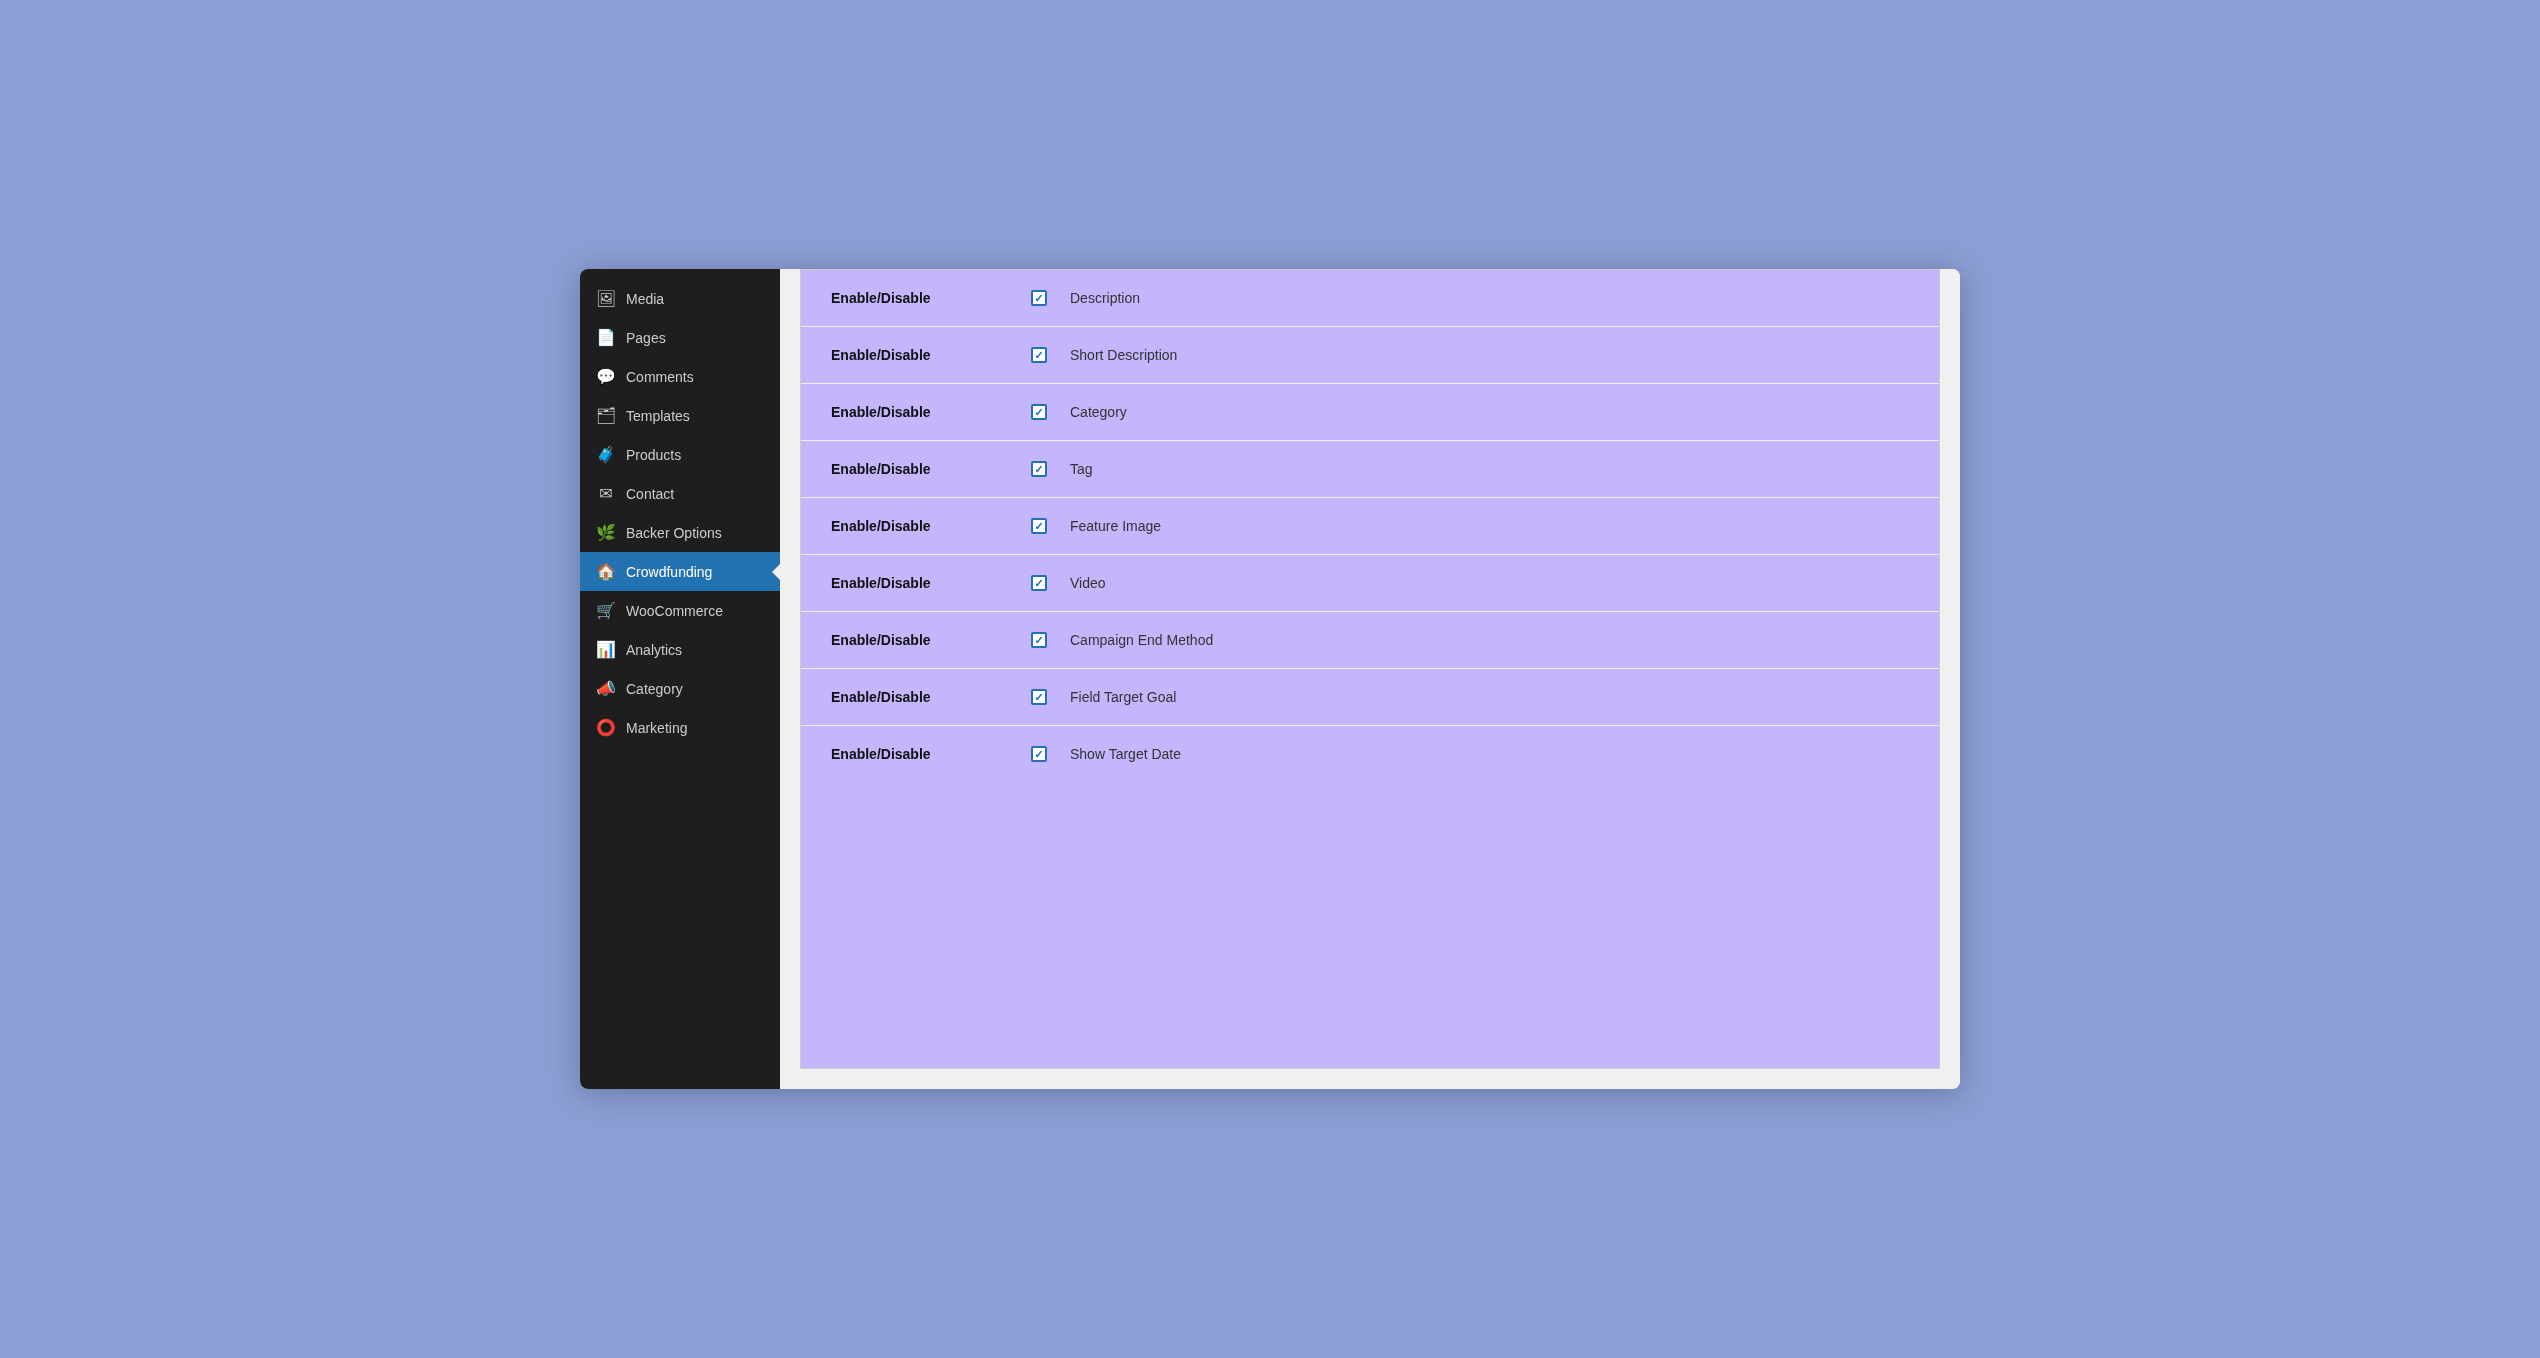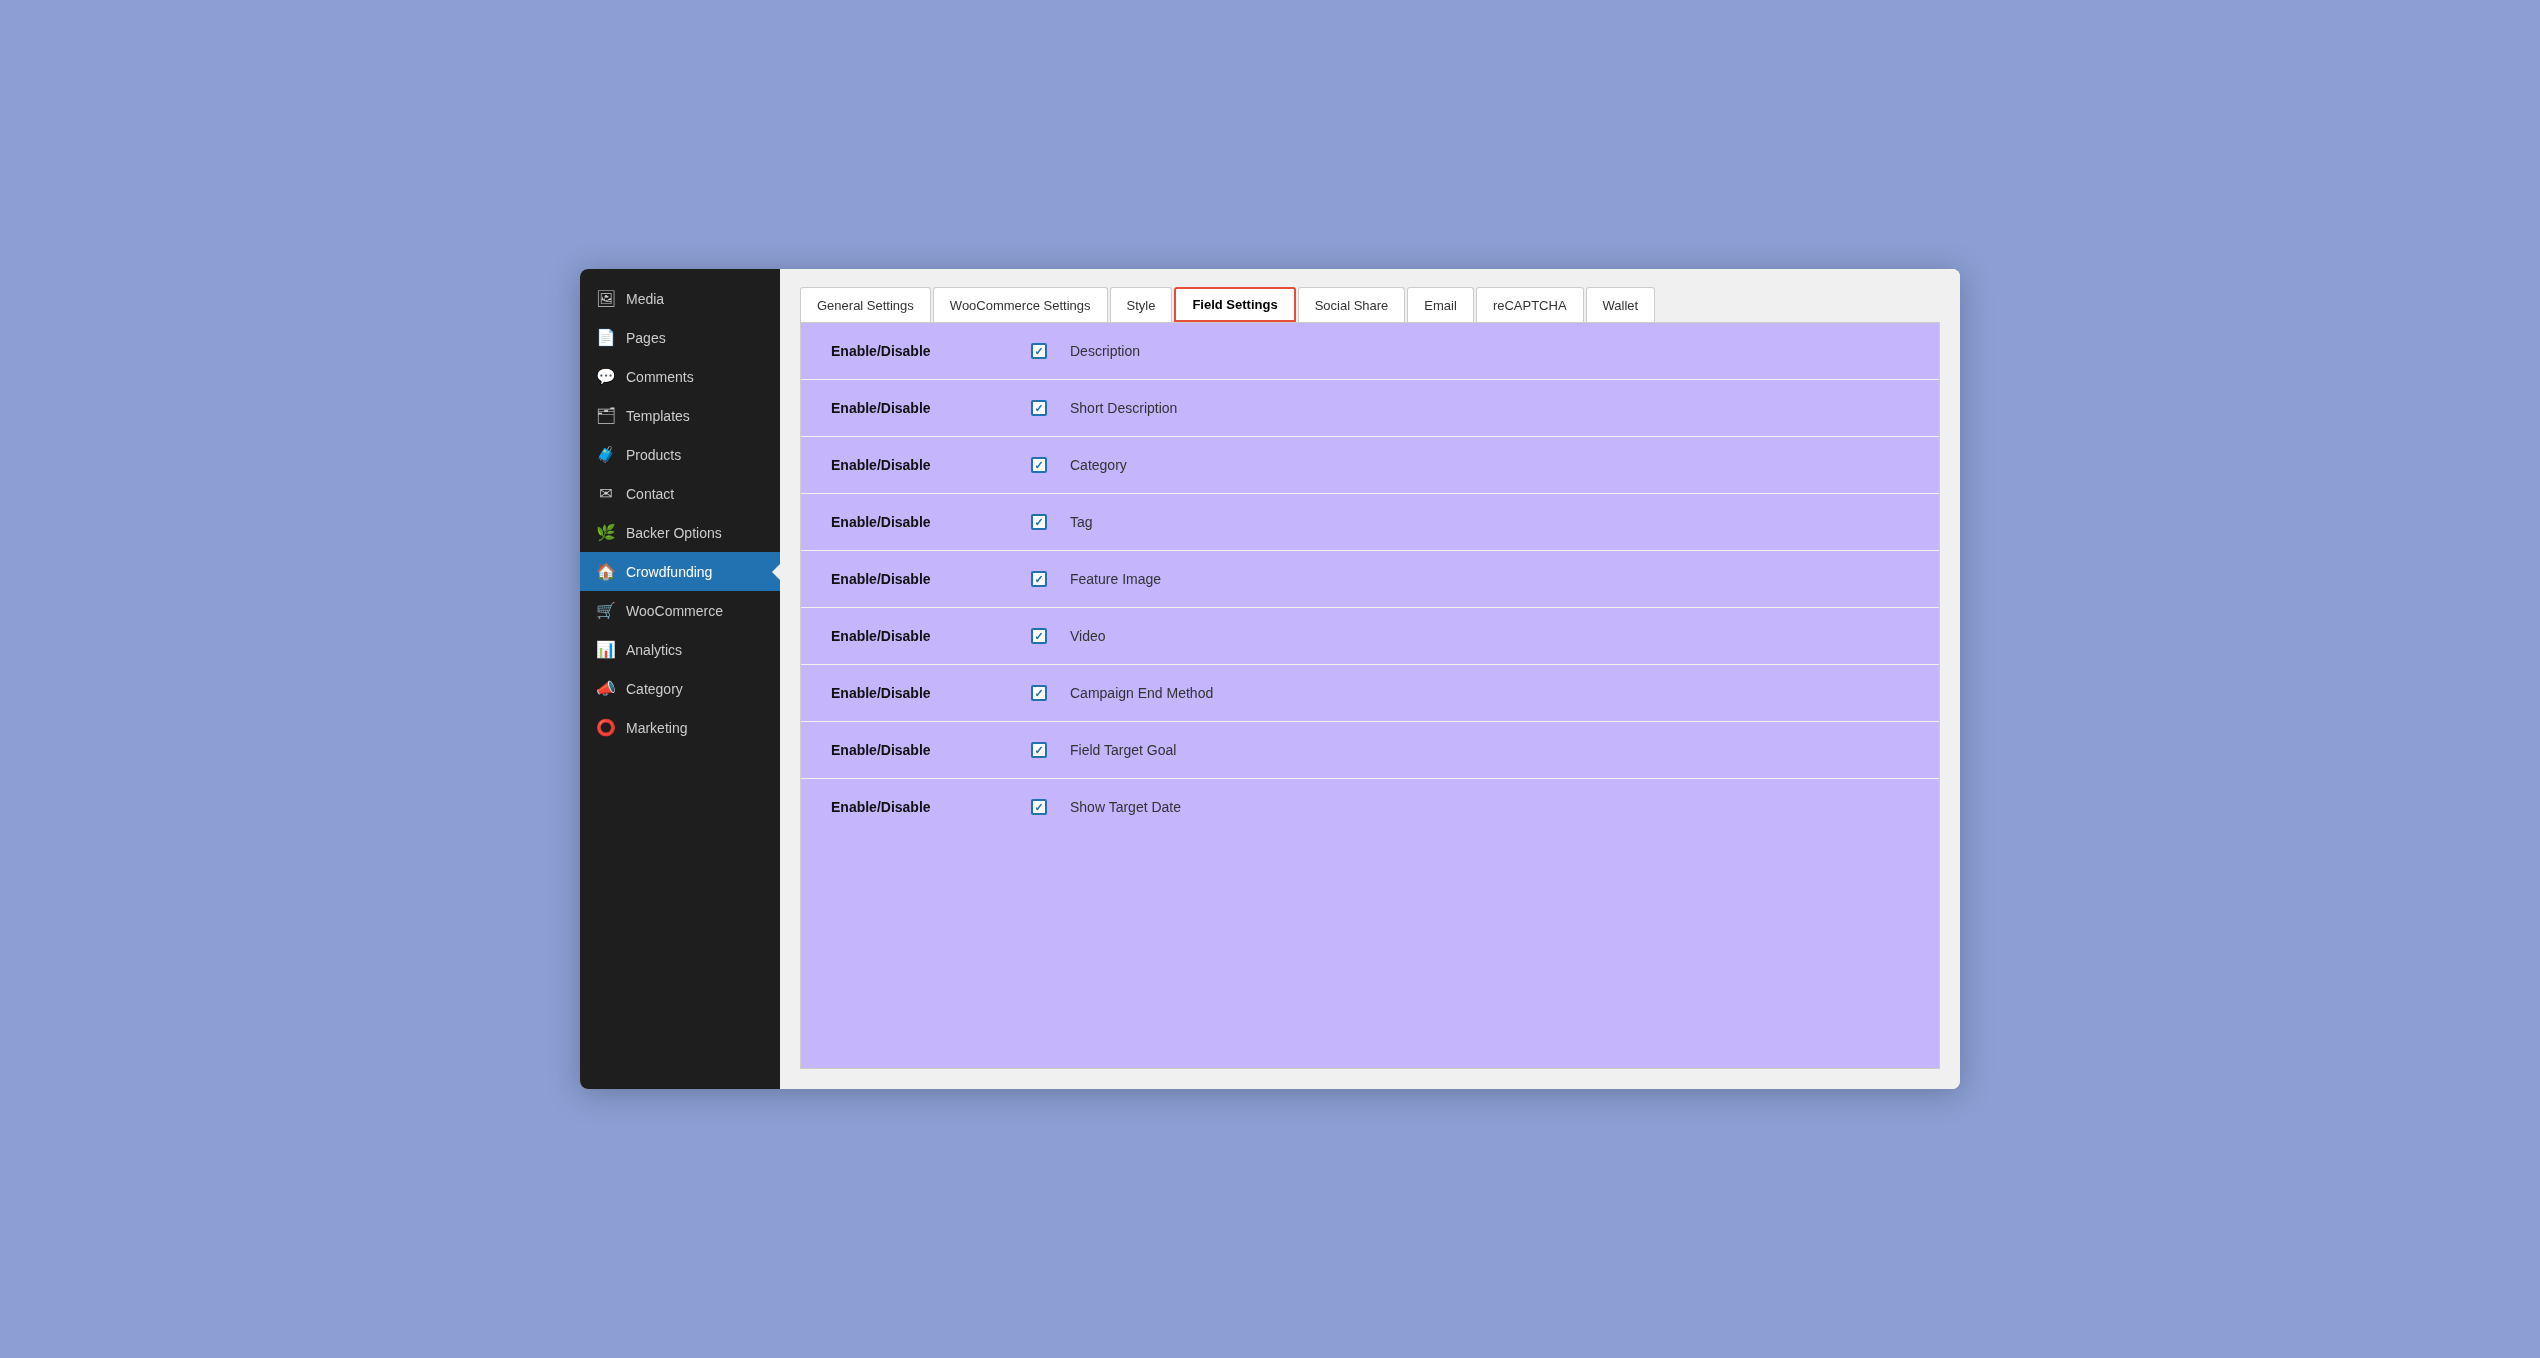--- a/index.html
+++ b/index.html
@@ -218,90 +218,80 @@
         </div>
         <div class="sidebar-item">
           <span class="icon">⭕</span>
           <span>Marketing</span>
         </div>
       </div>
   </div>
 
   <div class="main">
 
-    <div class="tabs-bar" id="tabs-bar">
-        <button class="tab">General Settings</button>
-        <button class="tab">WooCommerce Settings</button>
-        <button class="tab">Style</button>
-        <button class="tab active">Field Settings</button>
-        <button class="tab">Social Share</button>
-        <button class="tab">Email</button>
-        <button class="tab">reCAPTCHA</button>
-        <button class="tab">Wallet</button>
+
+    <div class="content" id="fields-content">
+        <div class="settings-row">
+    <span class="row-label">Enable/Disable</span>
+    <span class="row-field">
+      <span class="checkbox-icon"></span>
+      <span>Description</span>
+    </span>
+  </div>
+        <div class="settings-row">
+    <span class="row-label">Enable/Disable</span>
+    <span class="row-field">
+      <span class="checkbox-icon"></span>
+      <span>Short Description</span>
+    </span>
+  </div>
+        <div class="settings-row">
+    <span class="row-label">Enable/Disable</span>
+    <span class="row-field">
+      <span class="checkbox-icon"></span>
+      <span>Category</span>
+    </span>
+  </div>
+        <div class="settings-row">
+    <span class="row-label">Enable/Disable</span>
+    <span class="row-field">
+      <span class="checkbox-icon"></span>
+      <span>Tag</span>
+    </span>
+  </div>
+        <div class="settings-row">
+    <span class="row-label">Enable/Disable</span>
+    <span class="row-field">
+      <span class="checkbox-icon"></span>
+      <span>Feature Image</span>
+    </span>
+  </div>
+        <div class="settings-row">
+    <span class="row-label">Enable/Disable</span>
+    <span class="row-field">
+      <span class="checkbox-icon"></span>
+      <span>Video</span>
+    </span>
+  </div>
+        <div class="settings-row">
+    <span class="row-label">Enable/Disable</span>
+    <span class="row-field">
+      <span class="checkbox-icon"></span>
+      <span>Campaign End Method</span>
+    </span>
+  </div>
+        <div class="settings-row">
+    <span class="row-label">Enable/Disable</span>
+    <span class="row-field">
+      <span class="checkbox-icon"></span>
+      <span>Field Target Goal</span>
+    </span>
+  </div>
+        <div class="settings-row">
+    <span class="row-label">Enable/Disable</span>
+    <span class="row-field">
+      <span class="checkbox-icon"></span>
+      <span>Show Target Date</span>
+    </span>
+  </div>
       </div>
-
-    <div class="content" id="fields-content">
-        <div class="settings-row">
-    <span class="row-label">Enable/Disable</span>
-    <span class="row-field">
-      <span class="checkbox-icon"></span>
-      <span>Description</span>
-    </span>
-  </div>
-        <div class="settings-row">
-    <span class="row-label">Enable/Disable</span>
-    <span class="row-field">
-      <span class="checkbox-icon"></span>
-      <span>Short Description</span>
-    </span>
-  </div>
-        <div class="settings-row">
-    <span class="row-label">Enable/Disable</span>
-    <span class="row-field">
-      <span class="checkbox-icon"></span>
-      <span>Category</span>
-    </span>
-  </div>
-        <div class="settings-row">
-    <span class="row-label">Enable/Disable</span>
-    <span class="row-field">
-      <span class="checkbox-icon"></span>
-      <span>Tag</span>
-    </span>
-  </div>
-        <div class="settings-row">
-    <span class="row-label">Enable/Disable</span>
-    <span class="row-field">
-      <span class="checkbox-icon"></span>
-      <span>Feature Image</span>
-    </span>
-  </div>
-        <div class="settings-row">
-    <span class="row-label">Enable/Disable</span>
-    <span class="row-field">
-      <span class="checkbox-icon"></span>
-      <span>Video</span>
-    </span>
-  </div>
-        <div class="settings-row">
-    <span class="row-label">Enable/Disable</span>
-    <span class="row-field">
-      <span class="checkbox-icon"></span>
-      <span>Campaign End Method</span>
-    </span>
-  </div>
-        <div class="settings-row">
-    <span class="row-label">Enable/Disable</span>
-    <span class="row-field">
-      <span class="checkbox-icon"></span>
-      <span>Field Target Goal</span>
-    </span>
-  </div>
-        <div class="settings-row">
-    <span class="row-label">Enable/Disable</span>
-    <span class="row-field">
-      <span class="checkbox-icon"></span>
-      <span>Show Target Date</span>
-    </span>
-  </div>
-      </div>
   </div>
 </div>
 
 </body></html>

